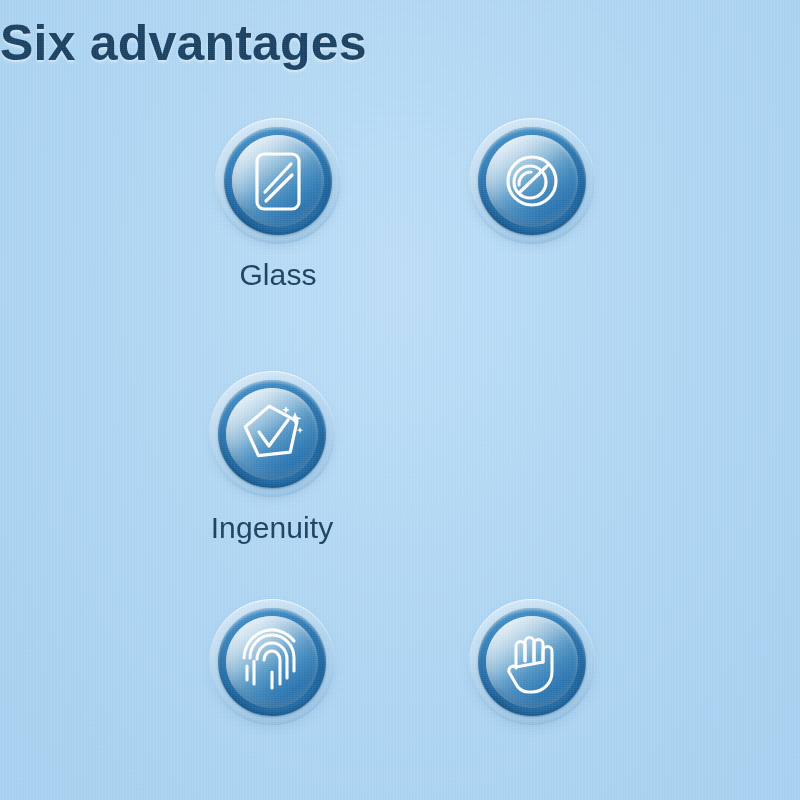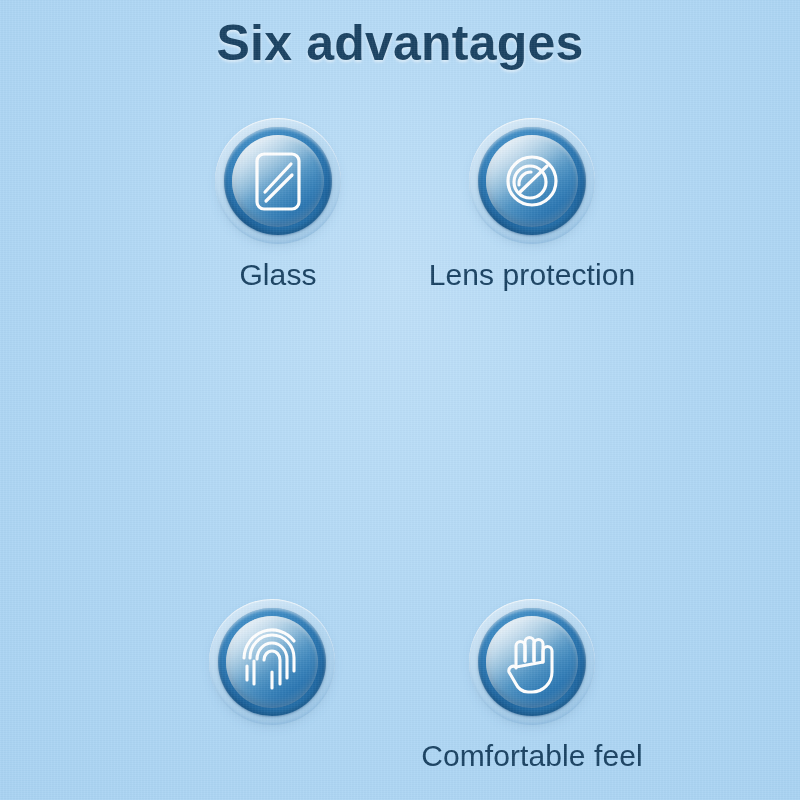--- a/index.html
+++ b/index.html
@@ -33,21 +33,20 @@
       repeating-linear-gradient(0deg, rgba(255,255,255,0.035) 0px, rgba(255,255,255,0.035) 1px, rgba(0,0,0,0.012) 1px, rgba(0,0,0,0.012) 2px),
       repeating-linear-gradient(90deg, rgba(255,255,255,0.03) 0px, rgba(255,255,255,0.03) 1px, rgba(0,0,0,0.010) 1px, rgba(0,0,0,0.010) 3px);
     opacity: 0.85;
   }
 
   .title {
     position: absolute;
     top: 14px;
     left: 0;
     width: 800px;
-    text-align: center;
     font-size: 50px;
     font-weight: 700;
     letter-spacing: 0.2px;
     color: #1b4363;
     text-shadow: 0 2px 3px rgba(255,255,255,0.55);
     white-space: nowrap;
   }
 
   .grid {
     position: absolute;
@@ -222,23 +221,45 @@
         </div>
         <svg class="glyph" viewBox="0 0 92 92">
           <g fill="none" stroke="#ffffff" stroke-width="3.2" stroke-linecap="round">
             <circle cx="46" cy="46" r="24"></circle>
             <circle cx="44" cy="47" r="16"></circle>
             <path d="M33 50 A12 12 0 0 1 45 37"></path>
             <line x1="33" y1="58" x2="61" y2="31"></line>
           </g>
         </svg>
       </div>
-      <div class="label">Lens protection</div>
-    </div>
-
+    </div>
+
+    <div class="cell c2">
+      <div class="badge">
+        <div class="shadow"></div>
+        <div class="halo"></div>
+        <div class="ring"></div>
+        <div class="face">
+          <div class="gloss"></div>
+          <div class="rim"></div>
+        </div>
+        <svg class="glyph" viewBox="0 0 92 92">
+          <g fill="none" stroke="#ffffff" stroke-width="3.2" stroke-linecap="round" stroke-linejoin="round">
+            <path d="M46 18 L72 36 L62 66 L30 66 L20 36 Z" transform="rotate(-6 46 44)"></path>
+            <path d="M33 44 L43 58 L62 32"></path>
+          </g>
+          <g fill="#ffffff" stroke="none">
+            <path d="M69 24 l1.8 4.6 4.6 1.8 -4.6 1.8 -1.8 4.6 -1.8 -4.6 -4.6 -1.8 4.6 -1.8 z"></path>
+            <path d="M60 18 l1.1 2.8 2.8 1.1 -2.8 1.1 -1.1 2.8 -1.1 -2.8 -2.8 -1.1 2.8 -1.1 z"></path>
+            <path d="M74 39 l0.9 2.3 2.3 0.9 -2.3 0.9 -0.9 2.3 -0.9 -2.3 -2.3 -0.9 2.3 -0.9 z"></path>
+          </g>
+        </svg>
+      </div>
+      <div class="label">Ingenuity</div>
+    </div>
 
 
     <div class="cell c4">
       <div class="badge">
         <div class="shadow"></div>
         <div class="halo"></div>
         <div class="ring"></div>
         <div class="face">
           <div class="gloss"></div>
           <div class="rim"></div>
@@ -271,17 +292,16 @@
             <path d="M30 52 L30 30 a4.5 4.5 0 0 1 9 0 L39 45"></path>
             <path d="M39 45 L39 26 a4.5 4.5 0 0 1 9 0 L48 45"></path>
             <path d="M48 45 L48 28 a4.5 4.5 0 0 1 9 0 L57 46"></path>
             <path d="M57 46 L57 35 a4.5 4.5 0 0 1 9 0 L66 56
                      a20 20 0 0 1 -20 20 L42 76
                      a14 14 0 0 1 -12 -8 L23 56
                      a4.6 4.6 0 0 1 7 -5 Z"></path>
           </g>
         </svg>
       </div>
-      <div class="label">Comfortable feel</div>
     </div>
 
   </div>
 </div>
 
 </body></html>

